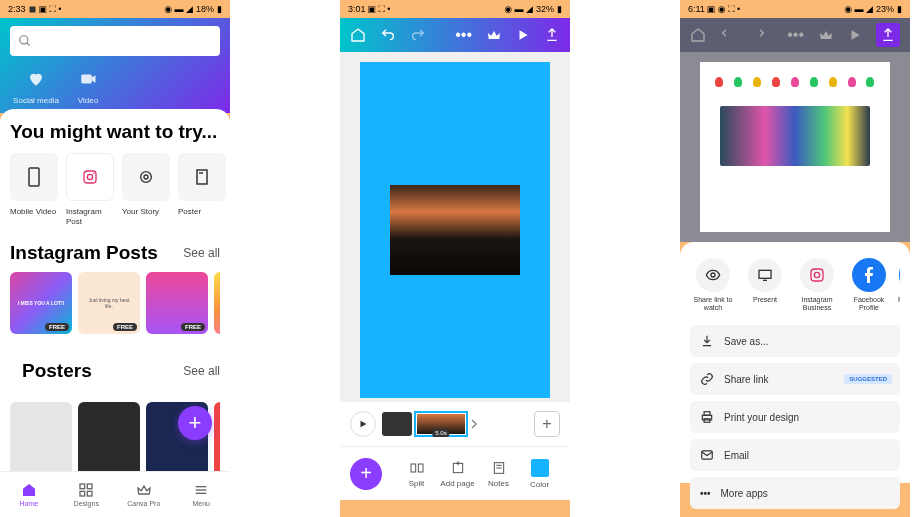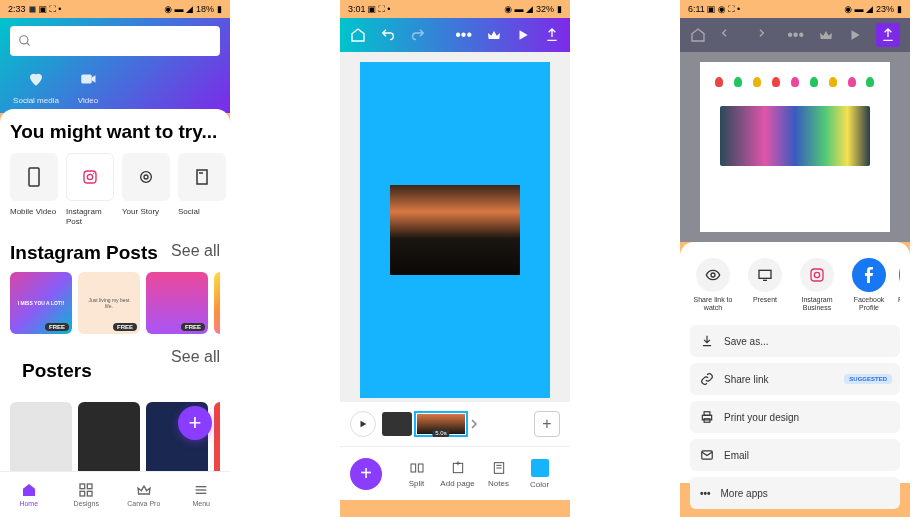--- a/index.html
+++ b/index.html
@@ -17,22 +17,22 @@
 .tabs{display:flex;gap:0;padding:12px 0 8px;overflow:hidden}
 .tab{flex:0 0 auto;display:flex;flex-direction:column;align-items:center;gap:6px;color:#fff;font-size:8px;opacity:0.85;width:52px}
 .tab.active{opacity:1}
 .tab-icon{width:22px;height:22px;display:flex;align-items:center;justify-content:center}
 .p1-body{background:#fff;border-radius:14px 14px 0 0;padding:12px 10px 0;margin-top:-4px;position:relative}
 .section-title{font-size:19px;font-weight:700;margin-bottom:10px}
 .try-cards{display:flex;gap:8px;margin-bottom:16px}
 .try-card{flex:0 0 48px;text-align:left}
 .try-box{width:48px;height:48px;background:#f5f5f5;border-radius:6px;display:flex;align-items:center;justify-content:center;margin-bottom:6px}
 .try-label{font-size:8px;line-height:1.2;color:#333}
-.sec-head{display:flex;justify-content:space-between;margin-bottom:8px}
-.see-all{font-size:16px;color:#555}
+.sec-head{display:flex;justify-content:space-between;align-items:center;margin-bottom:8px}
+.see-all{font-size:12px;color:#555}
 .posts-row{display:flex;gap:6px;margin-bottom:14px;overflow:hidden}
 .post-card{flex:0 0 62px;height:62px;border-radius:6px;position:relative;overflow:hidden}
 .free-badge{position:absolute;bottom:3px;right:3px;background:#333;color:#fff;font-size:6px;font-weight:700;padding:1px 4px;border-radius:6px}
 .posters-row{display:flex;gap:6px;overflow:hidden}
 .poster-card{flex:0 0 62px;height:80px;border-radius:6px;position:relative;overflow:hidden}
 .fab{position:absolute;right:18px;bottom:42px;width:34px;height:34px;background:#8b3dff;border-radius:50%;display:flex;align-items:center;justify-content:center;color:#fff;font-size:22px;box-shadow:0 2px 8px rgba(139,61,255,0.4)}
 .btm-nav{position:absolute;bottom:0;left:0;right:0;height:46px;background:#fff;display:flex;border-top:1px solid #eee}
 .btm-item{flex:1;display:flex;flex-direction:column;align-items:center;justify-content:center;gap:2px;font-size:7px;color:#666}
 .btm-item.active{color:#8b3dff}
 
@@ -138,21 +138,21 @@
           </div>
           <div class="try-label">Your Story</div>
         </div>
       <div class="try-card">
           <div class="try-box">
             <svg width="12" height="16" viewBox="0 0 12 16" fill="none" stroke="#333" stroke-width="1.5">
               <rect x="1" y="1" width="10" height="14"></rect>
               <line x1="3" y1="4" x2="7" y2="4"></line>
             </svg>
           </div>
-          <div class="try-label">Social</div>
+          <div class="try-label">Poster</div>
         </div>
     </div>
 
     <div class="sec-head">
         <div class="section-title" style="margin:0">Instagram Posts</div>
         <div class="see-all">See all</div>
       </div>
     <div class="posts-row">
       <div class="post-card" style="background:linear-gradient(135deg,#d946a5,#8b5cf6,#06b6d4);display:flex;align-items:center;justify-content:center;color:#fff;font-size:5px;font-weight:700;text-align:center;padding:4px">
           <span>I MISS YOU A LOT!!</span>

